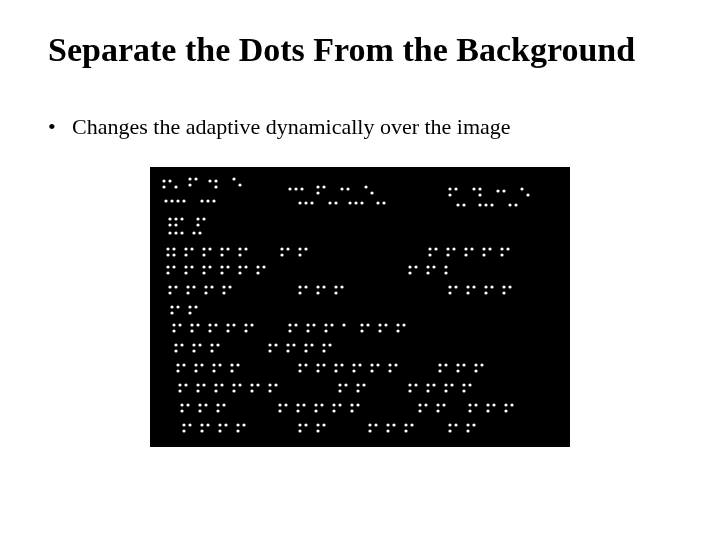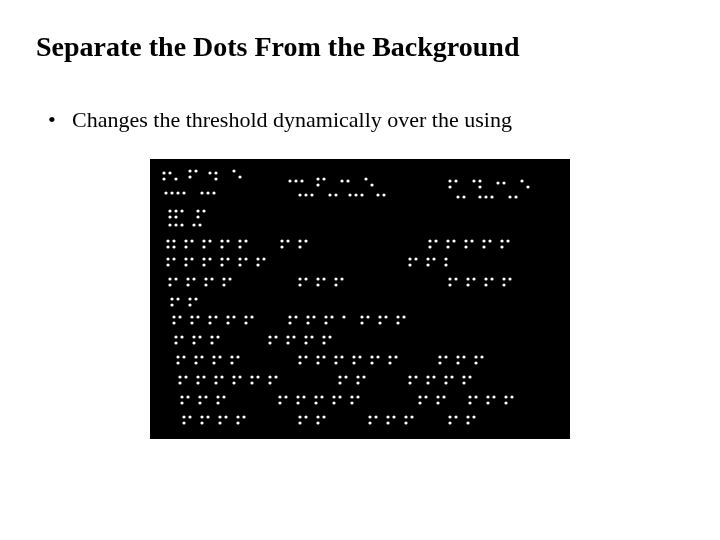--- a/index.html
+++ b/index.html
@@ -12,23 +12,23 @@
     color: #000000;
   }
   .slide {
     position: relative;
     width: 720px;
     height: 540px;
     box-sizing: border-box;
     padding: 30px 36px 20px 36px;
   }
   .title {
-    font-size: 28px;
+    font-size: 34px;
     font-weight: bold;
-    margin: 0 0 40px 0;
+    margin: 0 0 40px 12px;
     line-height: 1.2;
   }
   .bullets {
     list-style: none;
     margin: 0 0 24px 0;
     padding: 0 0 0 12px;
     font-size: 22px;
     line-height: 1.45;
   }
   .bullets li {
@@ -58,21 +58,21 @@
     display: block;
   }
 </style>
 </head>
 <body>
 
 <div class="slide">
   <h1 class="title">Separate the Dots From the Background</h1>
 
   <ul class="bullets">
-    <li>Changes the threshold dynamically over the using</li>
+    <li>Changes the adaptive dynamically over the image</li>
   </ul>
 
   <div class="figure-wrap">
     <div class="braille-fig" aria-label="Binary image: white Braille-like dots on black background after adaptive thresholding">
       <svg viewBox="0 0 420 280" xmlns="http://www.w3.org/2000/svg">
 
         <g fill="#ffffff">
 
           <circle cx="14" cy="14" r="1.6"></circle>
             <circle cx="20" cy="14" r="1.6"></circle>

